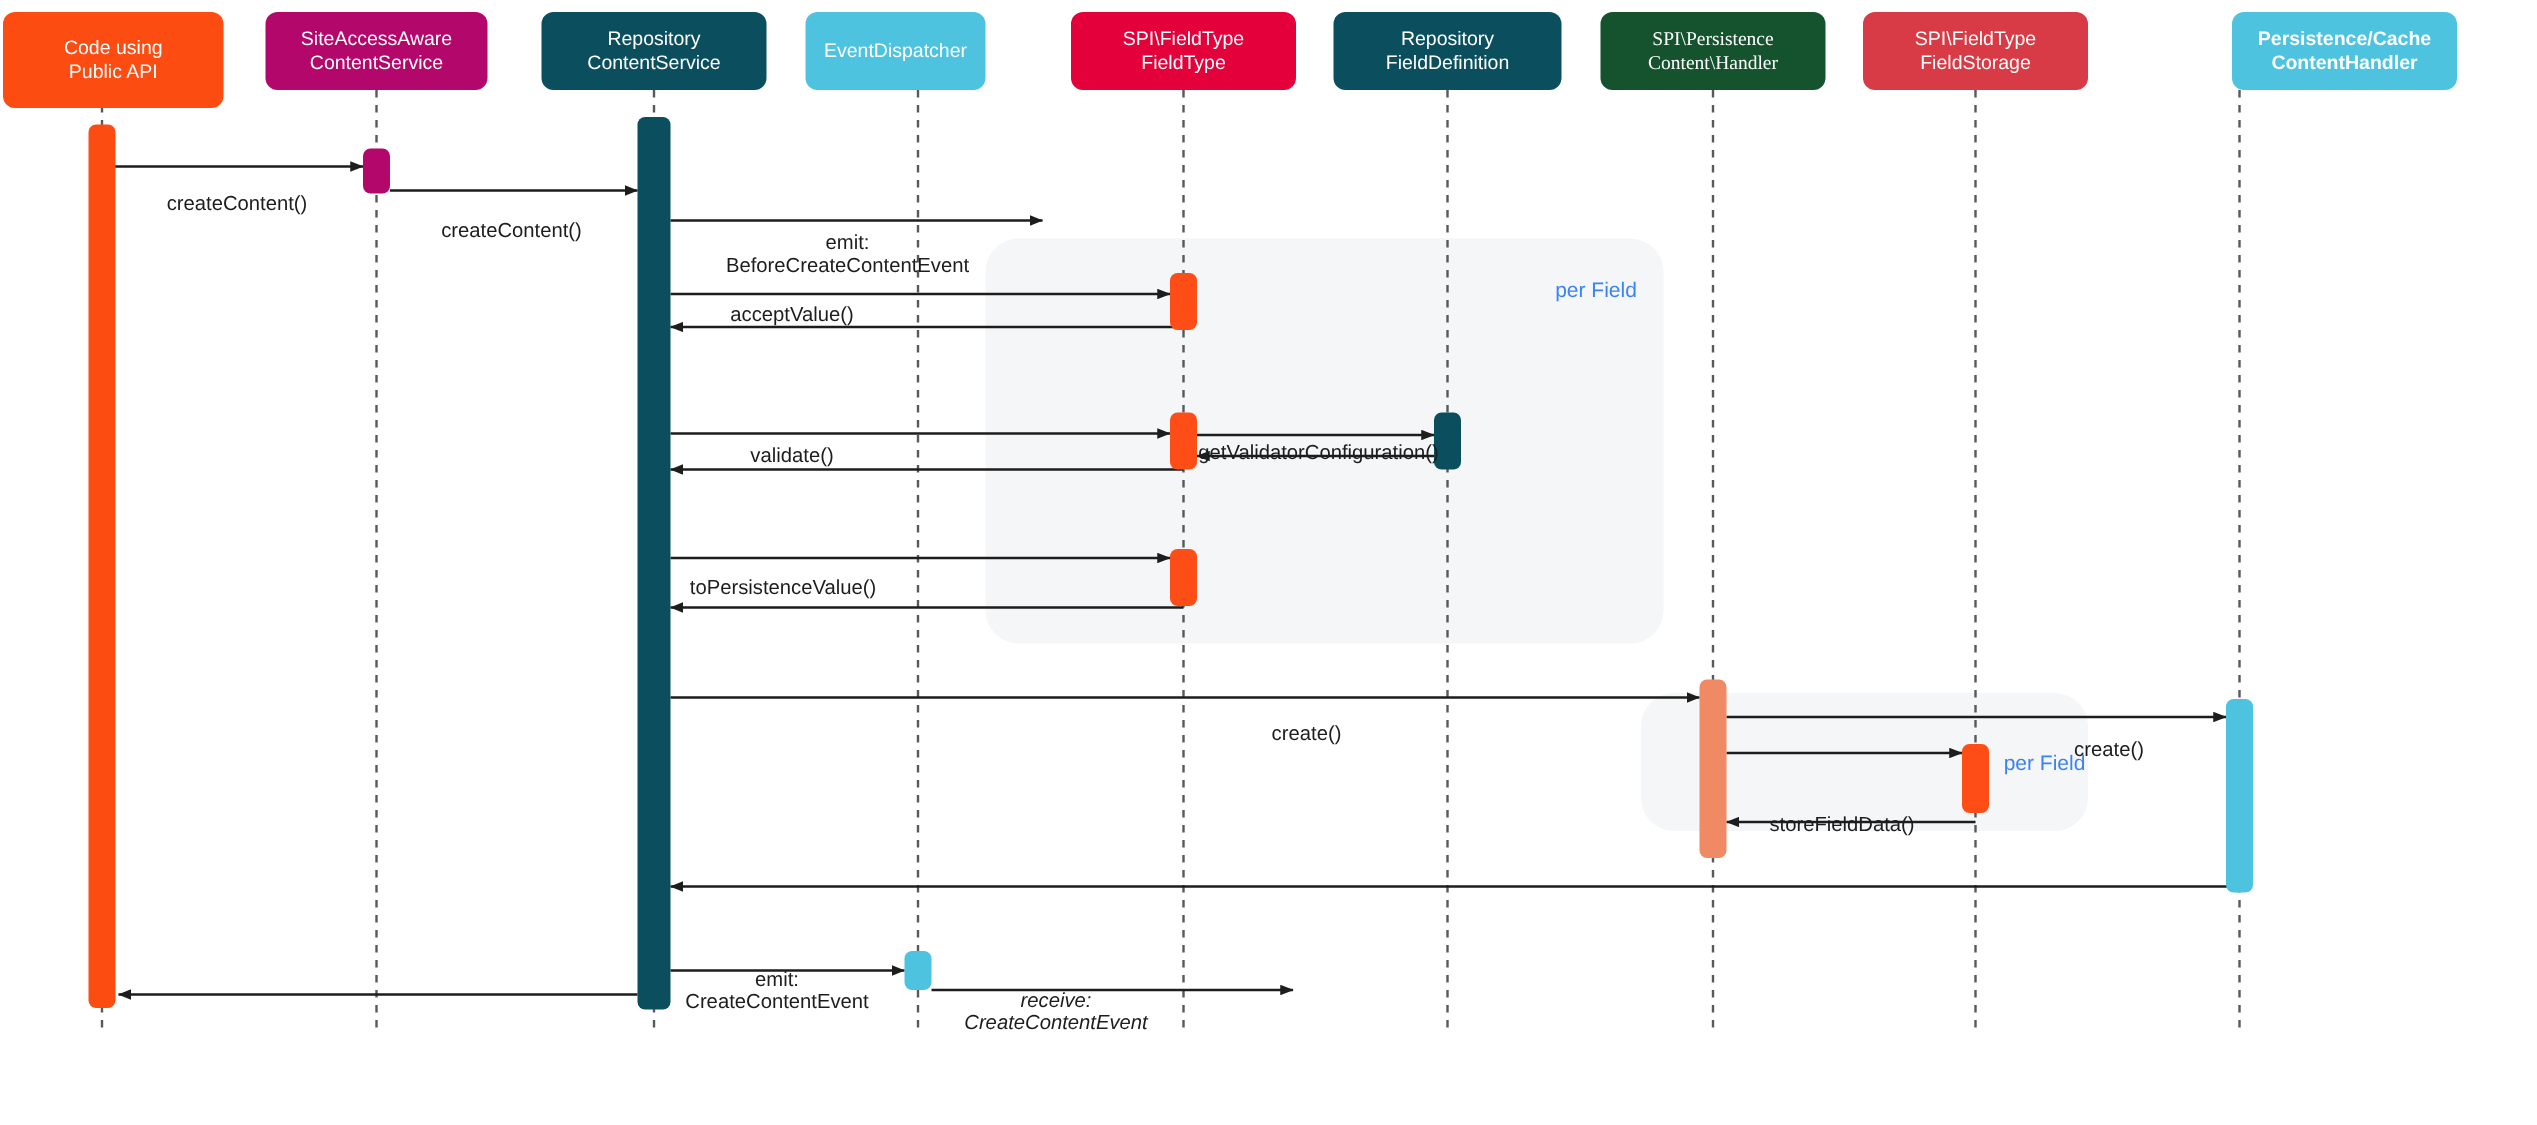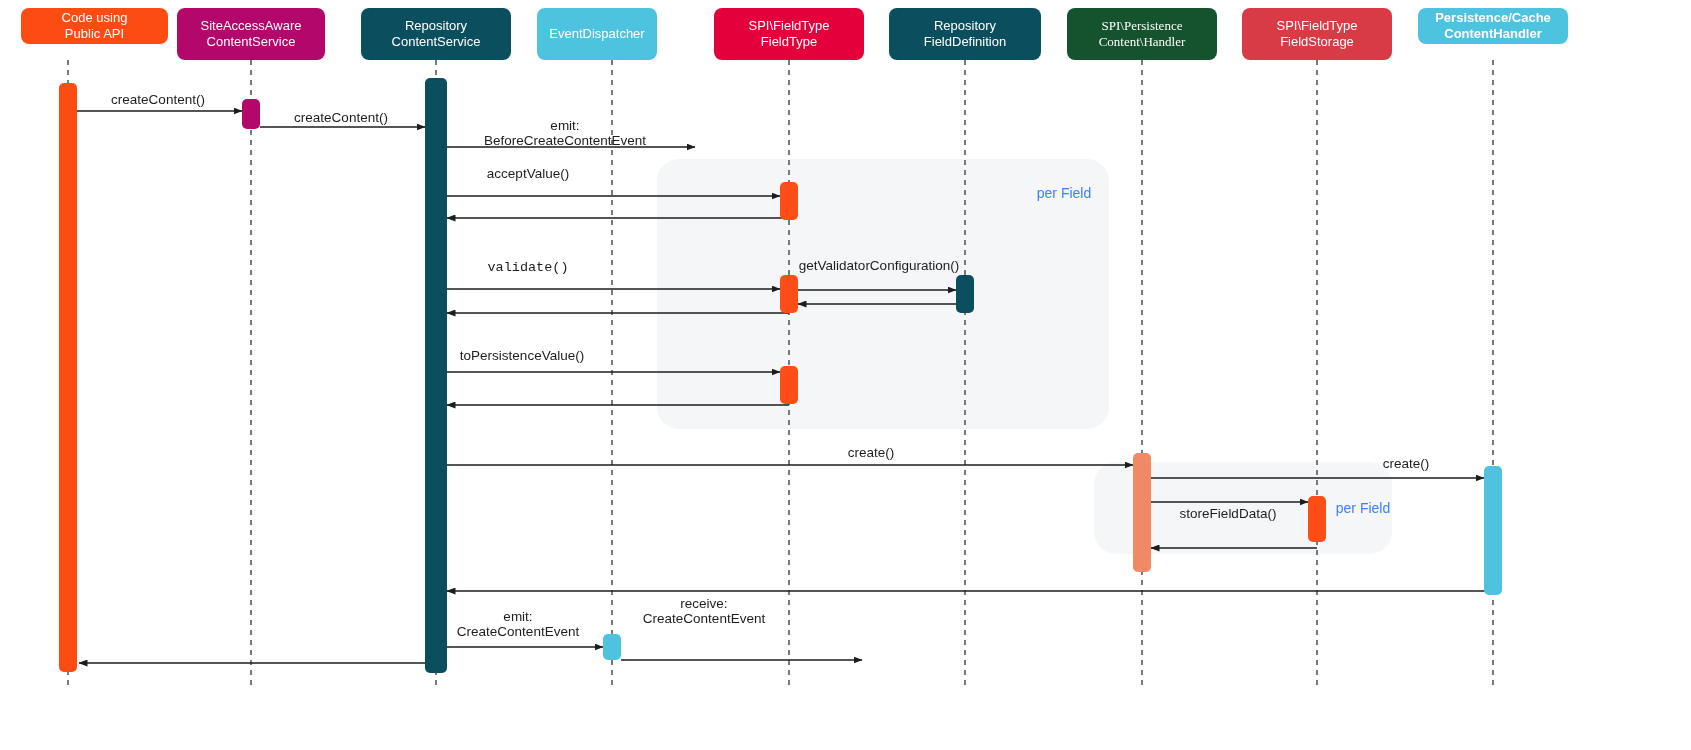--- a/index.html
+++ b/index.html
@@ -41,20 +41,21 @@
   .actor-box.bold { font-weight: bold; }
   .msg-label {
     position: absolute;
     font-size: 13.5px;
     line-height: 15px;
     color: #1d1d1d;
     text-align: center;
     font-family: "Liberation Sans", sans-serif;
     white-space: pre-line;
     transform: translateX(-50%);
+    margin-top: 36px;
   }
   .frag-label {
     position: absolute;
     font-size: 14px;
     color: #3b82f6;
     font-family: "Liberation Sans", sans-serif;
     transform: translateX(-50%);
   }
 </style>
 </head>
@@ -111,50 +112,50 @@
         <rect x="780" y="275" width="18" height="38" rx="5" ry="5" fill="#ff4d18"></rect>
         <rect x="956" y="275" width="18" height="38" rx="5" ry="5" fill="#0b4f5e"></rect>
         <rect x="780" y="366" width="18" height="38" rx="5" ry="5" fill="#ff4d18"></rect>
         <rect x="1133" y="453" width="18" height="119" rx="5" ry="5" fill="#f08a65"></rect>
         <rect x="1308" y="496" width="18" height="46" rx="5" ry="5" fill="#ff4d18"></rect>
         <rect x="1484" y="466" width="18" height="129" rx="5" ry="5" fill="#4ec3e0"></rect>
         <rect x="603" y="634" width="18" height="26" rx="5" ry="5" fill="#4ec3e0"></rect>
       </g>
   </svg>
   <div id="actors-layer">
-      <div class="actor-box" style="left: 2px; top: 8px; width: 147px; height: 36px; background: rgb(252, 76, 17); margin-left: 19px;">Code using
+      <div class="actor-box" style="left: 2px; top: 8px; width: 147px; height: 64px; background: rgb(252, 76, 17);">Code using
 Public API</div>
       <div class="actor-box" style="left: 177px; top: 8px; width: 148px; height: 52px; background: rgb(180, 7, 107);">SiteAccessAware
 ContentService</div>
       <div class="actor-box" style="left: 361px; top: 8px; width: 150px; height: 52px; background: rgb(11, 79, 94);">Repository
 ContentService</div>
       <div class="actor-box" style="left: 537px; top: 8px; width: 120px; height: 52px; background: rgb(78, 195, 224);">EventDispatcher</div>
       <div class="actor-box" style="left: 714px; top: 8px; width: 150px; height: 52px; background: rgb(228, 0, 58);">SPI\FieldType
 FieldType</div>
       <div class="actor-box" style="left: 889px; top: 8px; width: 152px; height: 52px; background: rgb(11, 79, 94);">Repository
 FieldDefinition</div>
       <div class="actor-box" style="left: 1067px; top: 8px; width: 150px; height: 52px; background: #14532d; font-family: Liberation Serif, serif;">SPI\Persistence
 Content\Handler</div>
       <div class="actor-box" style="left: 1242px; top: 8px; width: 150px; height: 52px; background: rgb(216, 59, 69);">SPI\FieldType
 FieldStorage</div>
-      <div class="actor-box bold" style="left: 1418px; top: 8px; width: 150px; height: 36px; background: rgb(78, 195, 224);">Persistence/Cache
+      <div class="actor-box bold" style="left: 1488px; top: 8px; width: 150px; height: 52px; background: rgb(78, 195, 224);">Persistence/Cache
 ContentHandler</div>
     </div>
   <div id="labels-layer">
       <div class="frag-label" style="left: 1064px; top: 185px;">per Field</div>
       <div class="frag-label" style="left: 1363px; top: 500px;">per Field</div>
       <div class="msg-label" style="left: 158px; top: 92px;">createContent()</div>
       <div class="msg-label" style="left: 341px; top: 110px;">createContent()</div>
       <div class="msg-label" style="left: 565px; top: 118px;">emit:
 BeforeCreateContentEvent</div>
       <div class="msg-label" style="left: 528px; top: 166px;">acceptValue()</div>
-      <div class="msg-label" style="left: 528px; top: 260px; font-family: Liberation Mono, monospace;">validate()</div>
+      <div class="msg-label" style="left: 528px; top: 260px;">validate()</div>
       <div class="msg-label" style="left: 879px; top: 258px;">getValidatorConfiguration()</div>
       <div class="msg-label" style="left: 522px; top: 348px;">toPersistenceValue()</div>
       <div class="msg-label" style="left: 871px; top: 445px;">create()</div>
       <div class="msg-label" style="left: 1406px; top: 456px;">create()</div>
       <div class="msg-label" style="left: 1228px; top: 506px;">storeFieldData()</div>
       <div class="msg-label" style="left: 518px; top: 609px;">emit:
 CreateContentEvent</div>
-      <div class="msg-label" style="left: 704px; top: 596px;">receive:
+      <div class="msg-label" style="left: 704px; top: 623px; font-style: italic;">receive:
 CreateContentEvent</div>
     </div>
 </div>
 
 </body></html>

